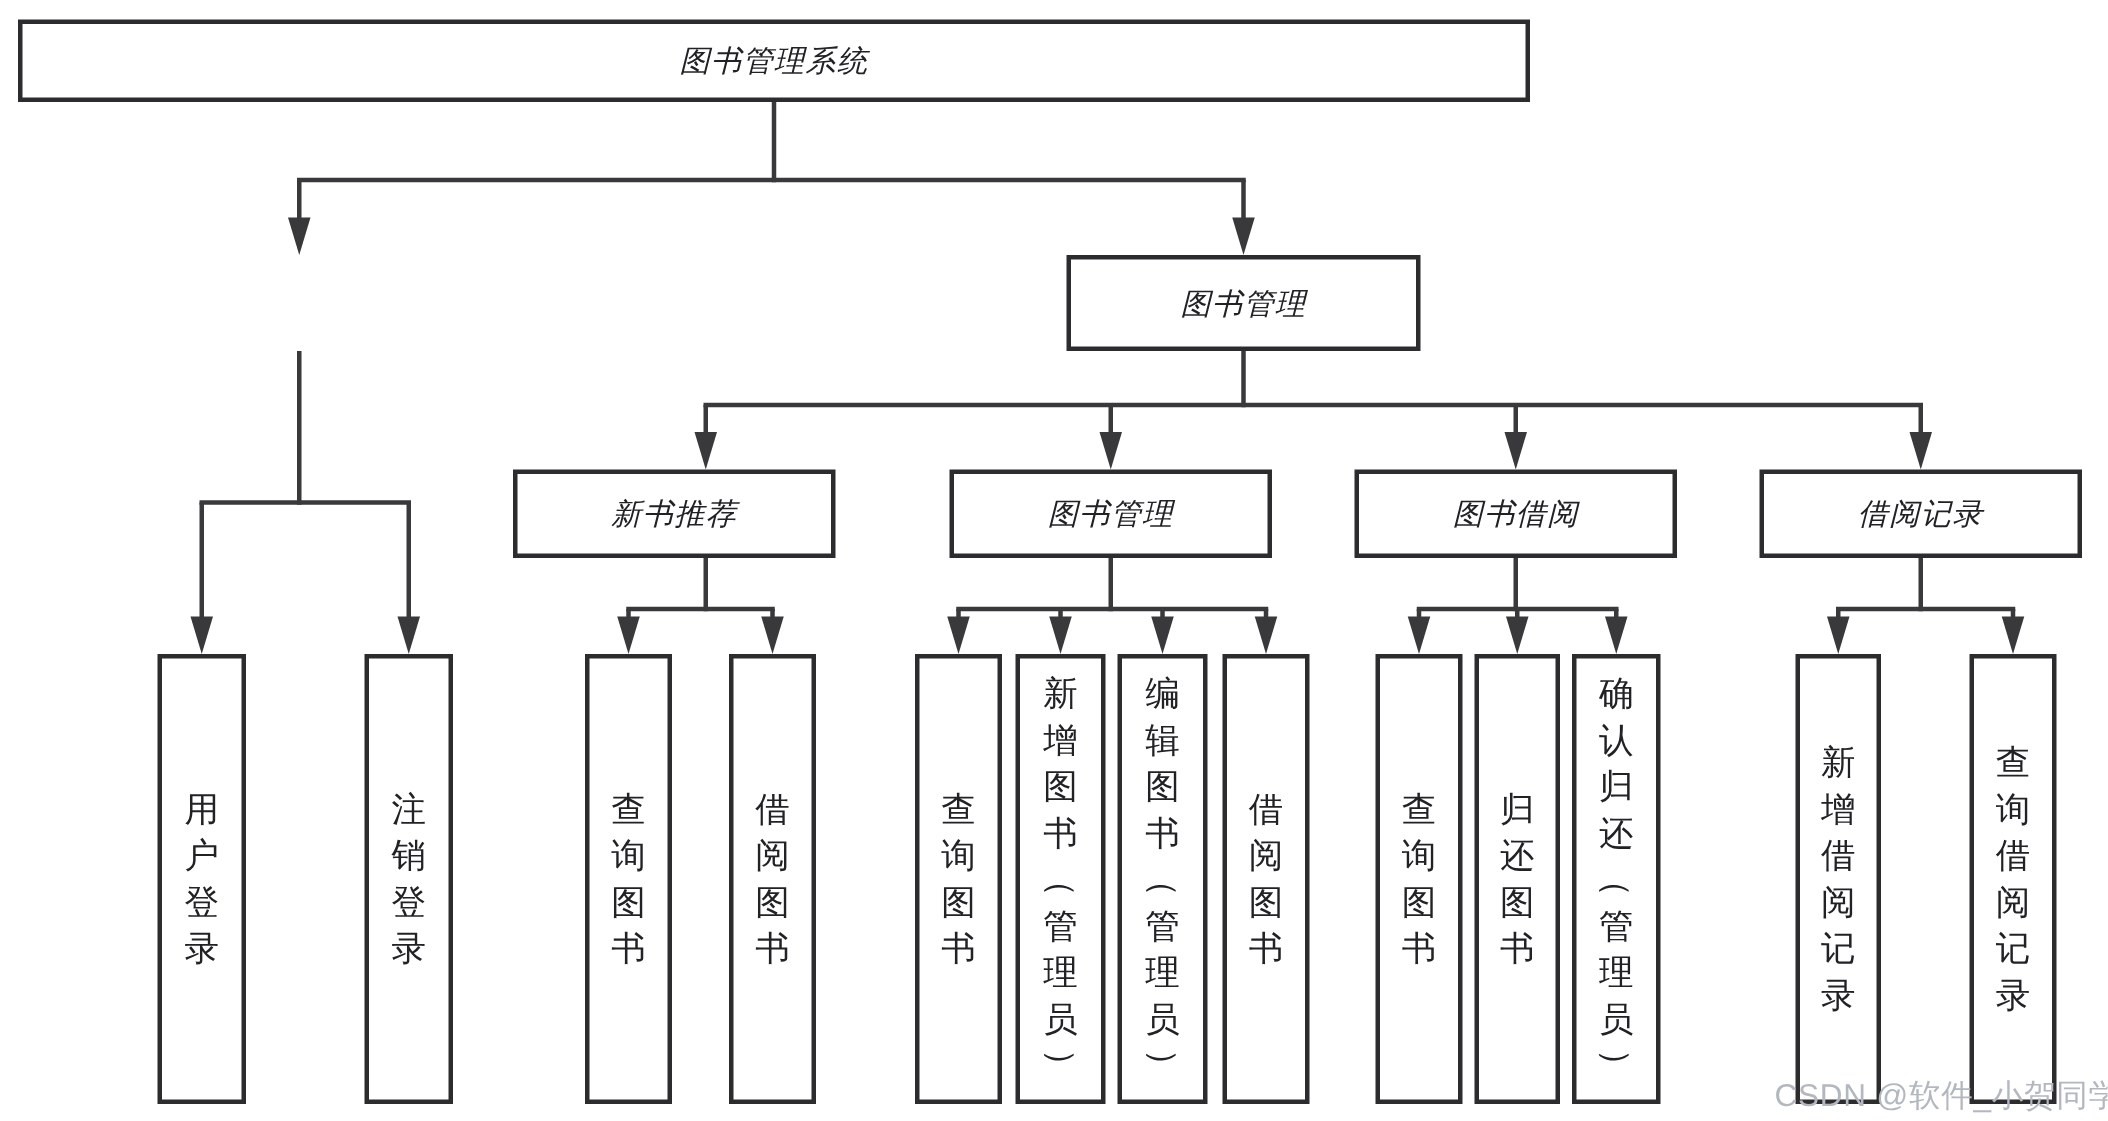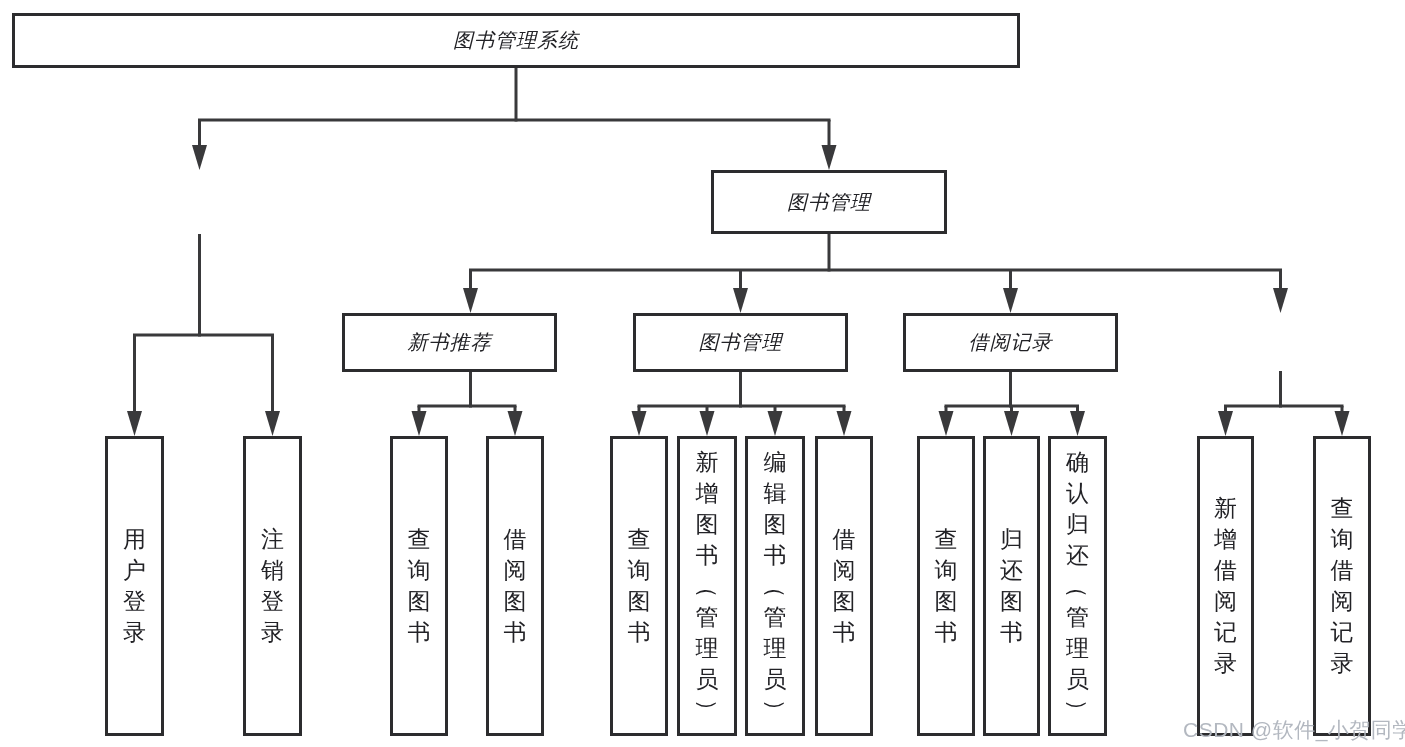--- a/index.html
+++ b/index.html
@@ -137,20 +137,23 @@
     <span class="lbl">图书管理</span>
   </div>
 
   <div class="box h" style="left:342px;top:313px;width:215px;height:59px">
     <span class="lbl">新书推荐</span>
   </div>
   <div class="box h" style="left:633px;top:313px;width:215px;height:59px">
     <span class="lbl">图书管理</span>
   </div>
   <div class="box h" style="left:903px;top:313px;width:215px;height:59px">
+    <span class="lbl">图书借阅</span>
+  </div>
+  <div class="box h" style="left:1173px;top:313px;width:215px;height:59px">
     <span class="lbl">借阅记录</span>
   </div>
 
   <div class="box v" style="left:105px;top:436px;width:59px;height:300px">
     <span class="vtext">
         <span class="vchar">用</span>
         <span class="vchar">户</span>
         <span class="vchar">登</span>
         <span class="vchar">录</span>
       </span>

